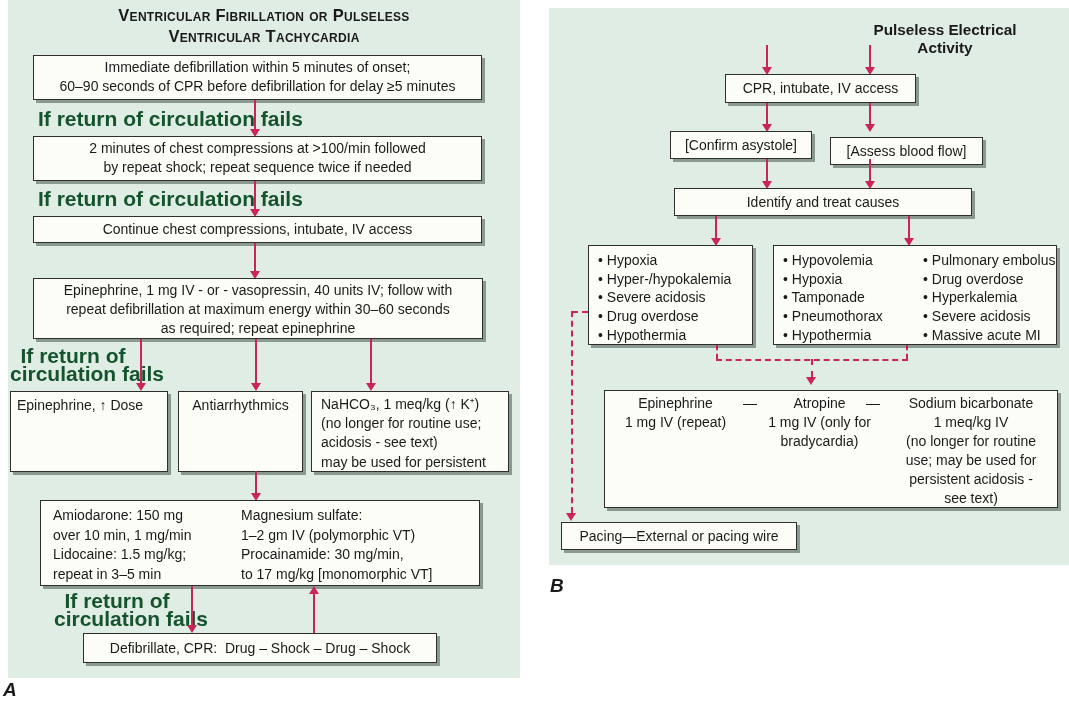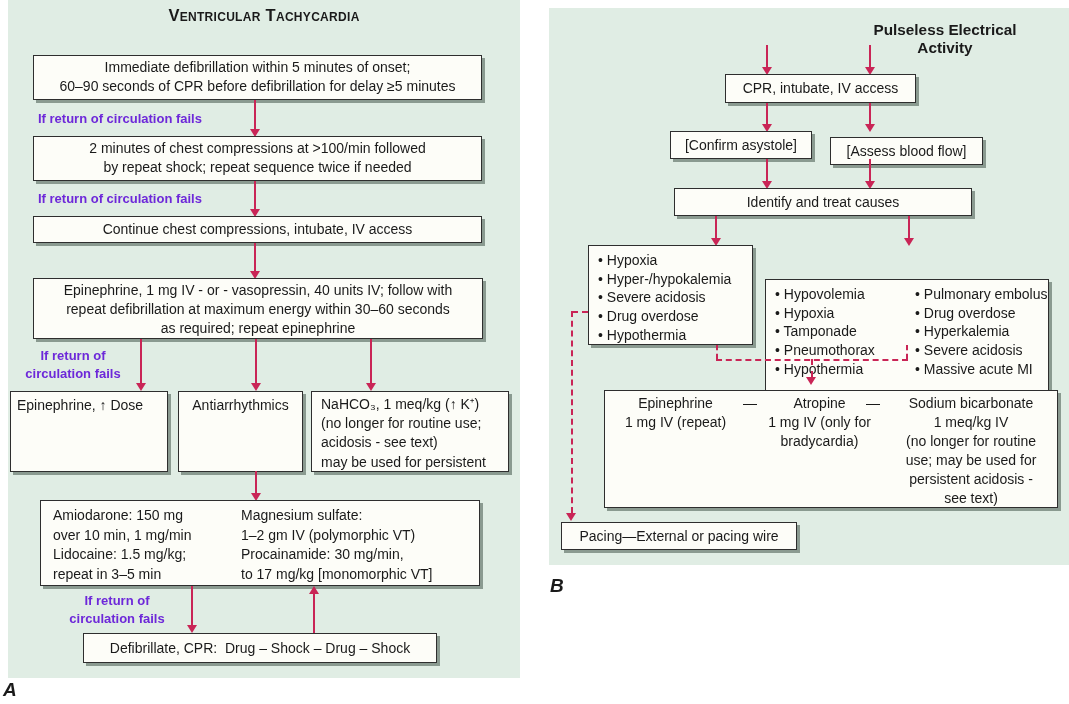--- a/index.html
+++ b/index.html
@@ -10,21 +10,21 @@
   #panel-b{left:549px;top:8px;width:520px;height:557px;}
   .ttl{position:absolute;left:0;top:5px;width:100%;text-align:center;font-weight:700;
        font-size:16.5px;line-height:21px;font-variant:small-caps;letter-spacing:.3px;}
   .hd2{position:absolute;text-align:center;font-weight:700;font-size:15.3px;}
   .bx{position:absolute;background:var(--box-bg,#fdfdf8);border:1.7px solid var(--box-border,#2e2e2e);
       box-shadow:3px 3px 0 var(--shadow,#8a9a90);box-sizing:border-box;padding:2px 3px;
       font-size:14px;line-height:19px;}
   .ctr{text-align:center;}
   .vc{display:flex;flex-direction:column;justify-content:center;}
   .ln{white-space:pre;}
-  .flb{position:absolute;font-weight:700;font-size:13px;line-height:18px;color:#6d28d9;}
+  .flb{position:absolute;font-weight:700;font-size:21px;line-height:18px;color:#14532d;}
   .plabel{position:absolute;font-weight:700;font-style:italic;font-size:19px;}
   .varr{position:absolute;width:12px;}
   .varr i{display:block;}
   .varr .sh{position:absolute;left:5px;top:0;bottom:7px;width:2.4px;background:var(--arrow,#c92556);}
   .varr .hdt{position:absolute;left:.5px;bottom:0;width:0;height:0;
        border-left:5.5px solid transparent;border-right:5.5px solid transparent;
        border-top:8px solid var(--arrow,#c92556);}
   .varr.up .sh{top:7px;bottom:0;}
   .varr.up .hdt{bottom:auto;top:0;border-top:none;border-bottom:8px solid var(--arrow,#c92556);}
   .dv{position:absolute;width:0;border-left:2.5px dashed var(--arrow,#c92556);}
@@ -38,20 +38,21 @@
   .cc{text-align:center;}
   .cc .ln{line-height:19px;}
 </style>
 </head>
 <body>
 
 <div id="page">
 
   <div id="panel-a" class="panel">
     <div class="ttl">
+      <div class="ln">Ventricular Fibrillation or Pulseless</div>
       <div class="ln">Ventricular Tachycardia</div>
     </div>
 
     <div class="bx ctr" style="left:25px;top:55px;width:449px;height:45px;">
       <div class="ln">Immediate defibrillation within 5 minutes of onset;</div>
       <div class="ln">60–90 seconds of CPR before defibrillation for delay ≥5 minutes</div>
     </div>
 
     <div class="flb" style="left:30px;top:110px;">If return of circulation fails</div>
     <div class="varr" style="left:241px;top:100px;height:37px;">
@@ -210,21 +211,21 @@
       </div>
 
     <div class="bx" style="left:39px;top:237px;width:165px;height:100px;padding:5px 0 0 9px;">
       <div class="blt">Hypoxia</div>
       <div class="blt">Hyper-/hypokalemia</div>
       <div class="blt">Severe acidosis</div>
       <div class="blt">Drug overdose</div>
       <div class="blt">Hypothermia</div>
     </div>
 
-    <div class="bx" style="left:216px;top:237px;width:284px;height:112px;margin-top:34px;">
+    <div class="bx" style="left:224px;top:237px;width:284px;height:100px;">
       <div class="col" style="left:9px;top:5px;">
         <div class="blt">Hypovolemia</div>
         <div class="blt">Hypoxia</div>
         <div class="blt">Tamponade</div>
         <div class="blt">Pneumothorax</div>
         <div class="blt">Hypothermia</div>
       </div>
       <div class="col" style="left:149px;top:5px;">
         <div class="blt">Pulmonary embolus</div>
         <div class="blt">Drug overdose</div>

